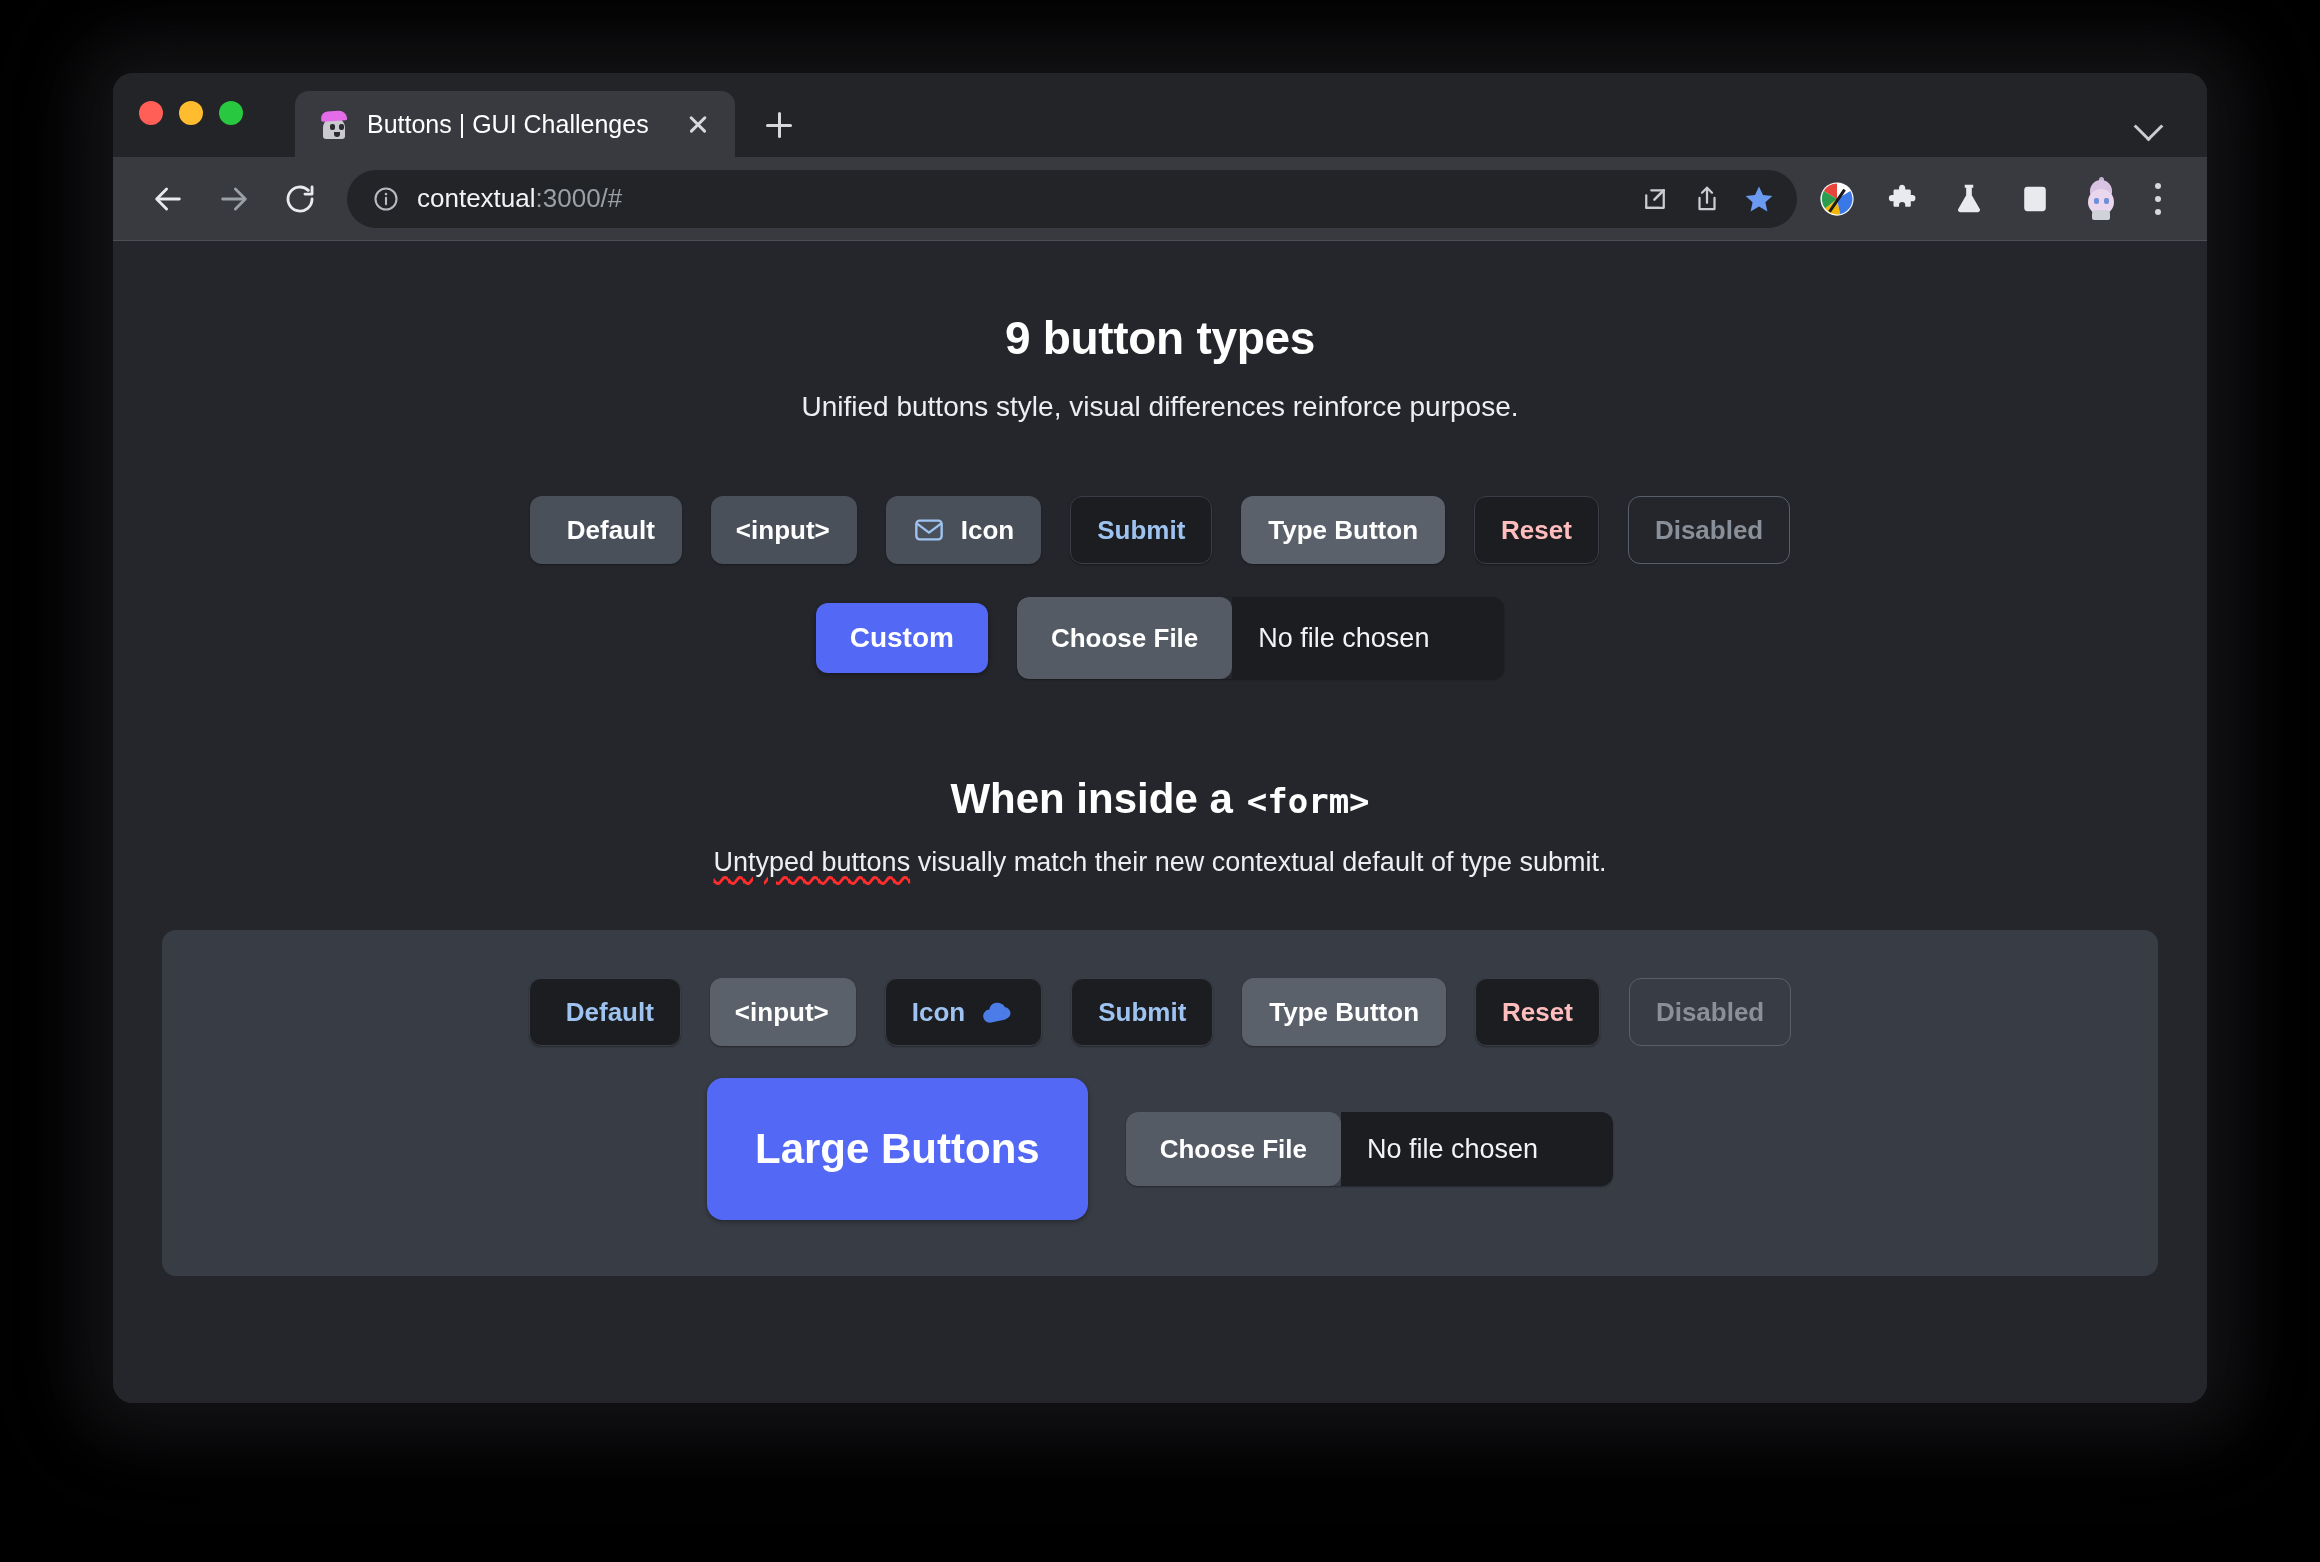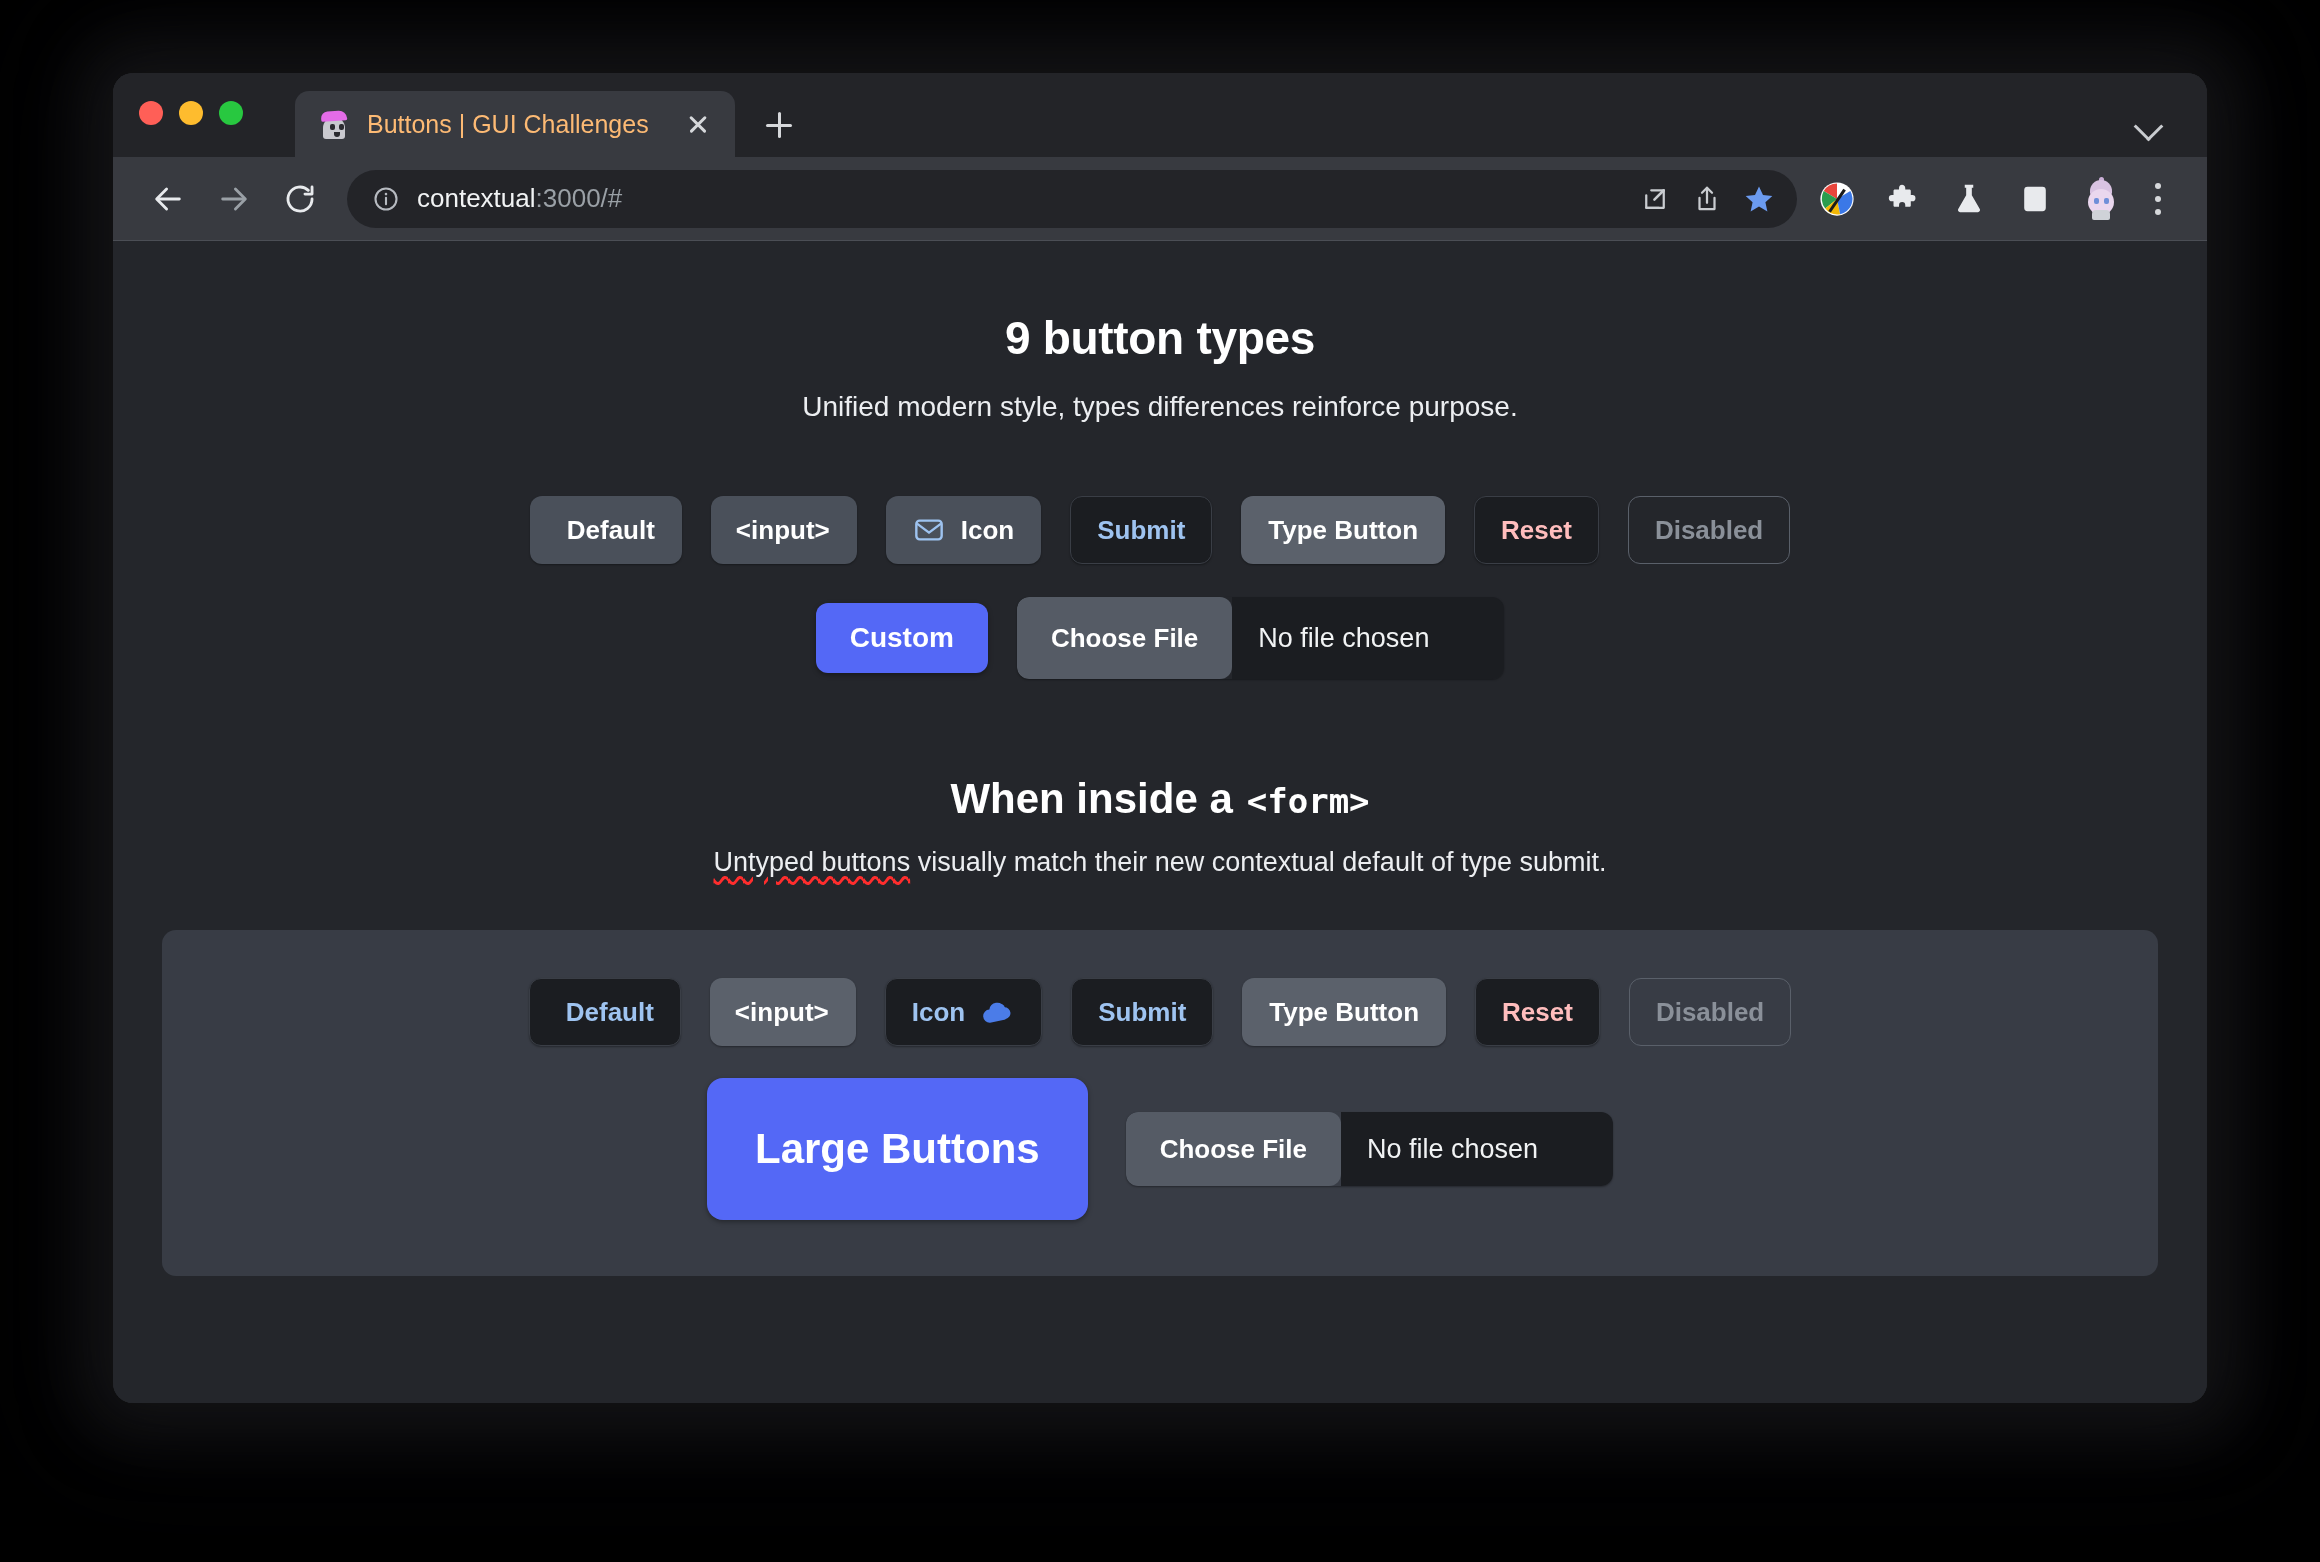--- a/index.html
+++ b/index.html
@@ -93,21 +93,21 @@
   .ghost-eye.l { left: 13px; }
   .ghost-eye.r { left: 22px; }
   .ghost-mouth {
     position: absolute;
     left: 17px; top: 25px;
     width: 6px; height: 5px;
     background: #2b2b30;
     border-radius: 0 0 4px 4px;
   }
   #tab-title {
-    color: #fdba74;
+    color: #ffffff;
     font-size: 25px;
     white-space: nowrap;
     flex: 1 1 auto;
   }
   #tab-close {
     width: 34px; height: 34px;
     position: relative;
     flex: 0 0 auto;
   }
   #tab-close::before, #tab-close::after {
@@ -524,21 +524,21 @@
     <span id="menu-dots">
       <i></i>
         <i></i>
         <i></i>
     </span>
   </div>
 
   <div id="page">
 
     <h1 class="page-title">9 button types</h1>
-    <p class="page-sub">Unified modern style, types differences reinforce purpose.</p>
+    <p class="page-sub">Unified buttons style, visual differences reinforce purpose.</p>
 
     <div class="btn-row" style="margin-top: 73px;">
       <button class="btn btn-default">Default</button>
       <button class="btn btn-input">&lt;input&gt;</button>
       <button class="btn btn-icon">
         <span class="ico">
           <svg width="32" height="32" viewBox="0 0 24 24" fill="none" stroke="#9ec3f0" stroke-width="1.8" stroke-linejoin="round">
             <rect x="2.5" y="5" width="19" height="14" rx="2.5"></rect>
             <path d="M3 7.2 12 14l9-6.8"></path>
           </svg>

